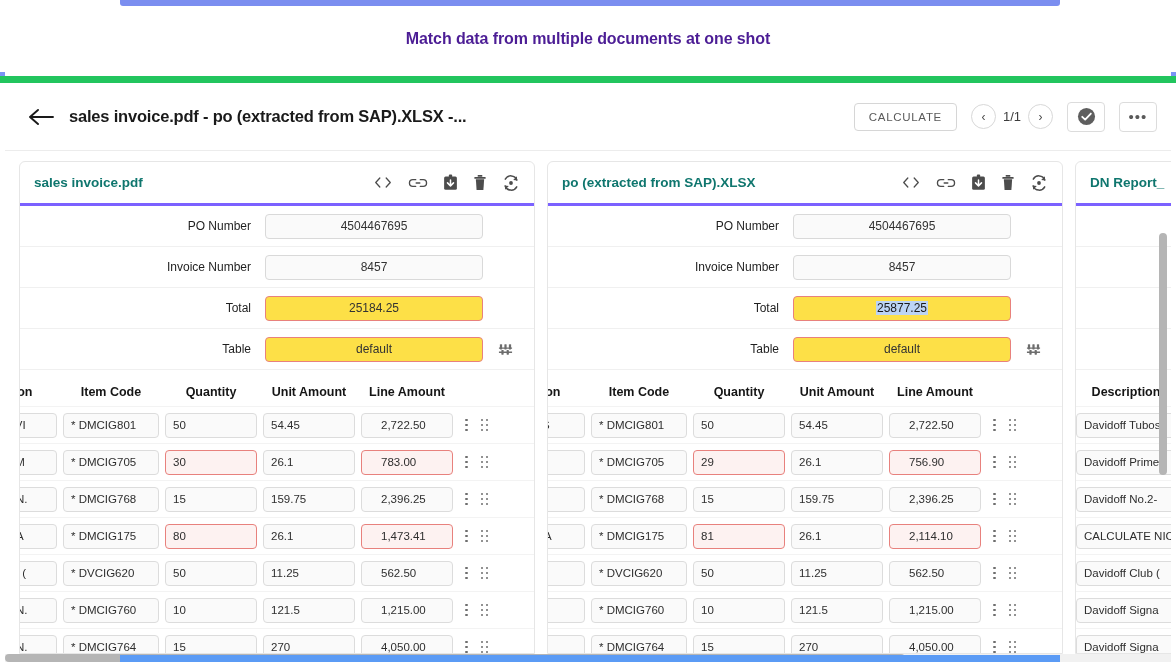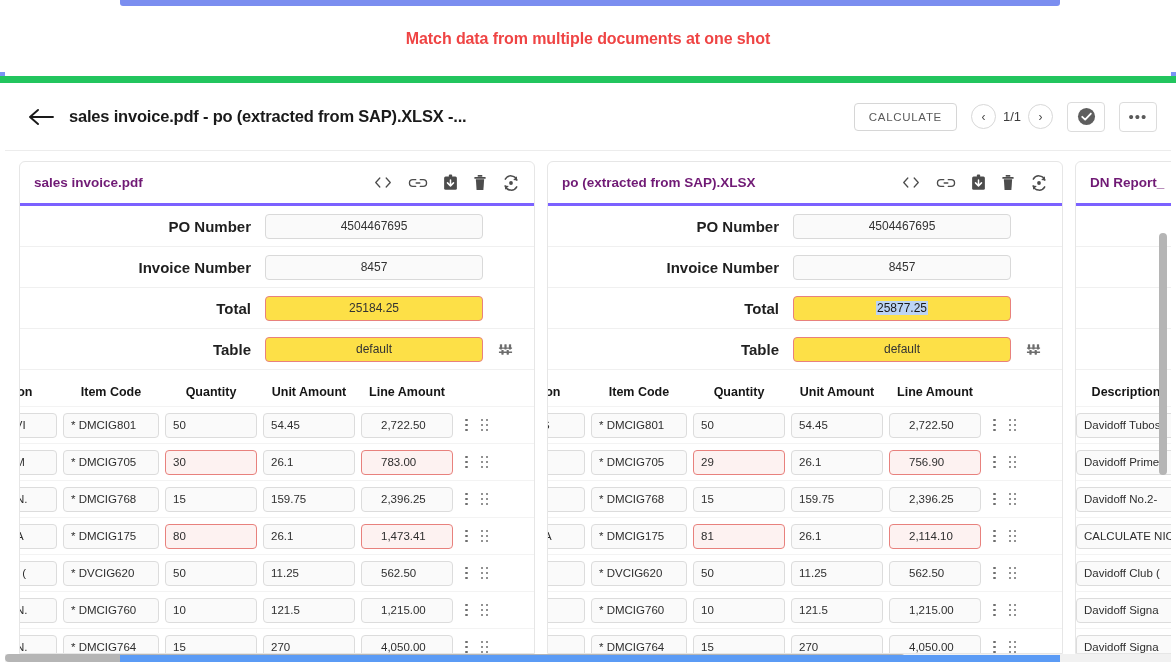--- a/index.html
+++ b/index.html
@@ -12,21 +12,21 @@
   #root { position: relative; width: 1176px; height: 662px; background:#fff; }
 
   
   .promo-bar {
     position:absolute; left:120px; top:0; width:940px; height:6px;
     background:#7b8ef0; border-radius:0 0 3px 3px;
   }
   .promo-text {
     position:absolute; left:0; top:30px; width:1176px;
     text-align:center; font-size:16px; font-weight:bold;
-    color:#ef4444; letter-spacing:-0.1px;
+    color:#4c1d95; letter-spacing:-0.1px;
   }
 
   
   .app-window {
     position:absolute; left:0; top:76px; width:1176px; height:590px;
     background:#ffffff; border-top:7px solid #22c55e;
     overflow:hidden;
   }
   .edge-left { position:absolute; left:0; top:72px; width:5px; height:590px; background:#7b93f5; }
   .edge-right{ position:absolute; right:0; top:72px; width:5px; height:590px; background:#7b93f5; }
@@ -79,32 +79,32 @@
     flex:0 0 516px; height:100%;
     border:1px solid #e6e6e6; border-radius:6px 6px 0 0;
     background:#fff; display:flex; flex-direction:column; overflow:hidden;
   }
   .panel.clipped { flex:0 0 116px; }
 
   .panel-head {
     height:44px; display:flex; align-items:center; padding:0 14px;
     border-bottom:3px solid #7b61ff; flex:0 0 auto;
   }
-  .panel-name { font-size:13.5px; font-weight:bold; color:#701a75; white-space:nowrap; }
+  .panel-name { font-size:13.5px; font-weight:bold; color:#0f766e; white-space:nowrap; }
   .panel-icons { margin-left:auto; display:flex; align-items:center; gap:15px; color:#4c4c4c; }
   .panel-icons .ic { cursor:pointer; display:flex; align-items:center; }
 
   
   .kv-row {
     display:flex; align-items:center; height:41px; flex:0 0 auto;
     border-bottom:1px solid #f0f0f0; padding-right:8px;
   }
   .kv-label {
     width:245px; text-align:right; padding-right:14px;
-    font-size:15px; color:#1f1f1f;font-weight:bold;
+    font-size:12px; color:#1f1f1f;
   }
   .kv-field {
     width:218px; height:25px; border:1px solid #d9d9d9; border-radius:4px;
     background:#fafafa; font-size:12px; color:#333;
     display:flex; align-items:center; justify-content:center;
   }
   .kv-field.flag { border-color:#e8817d; background:#fde047; }
   .kv-field .sel { background:#bcd4f5; color:#1a1a1a; padding:0 1px; }
   .kv-tune { margin-left:14px; color:#6d6d6d; display:flex; align-items:center; cursor:pointer; }
 

